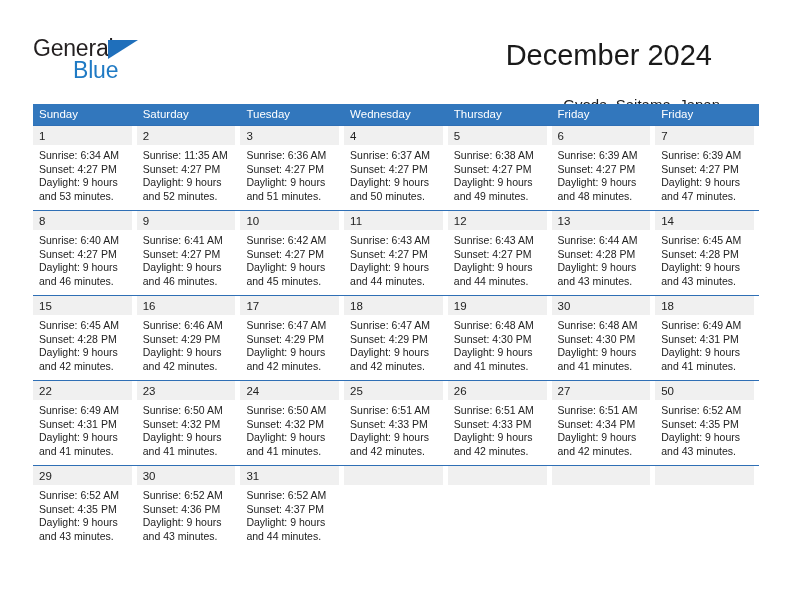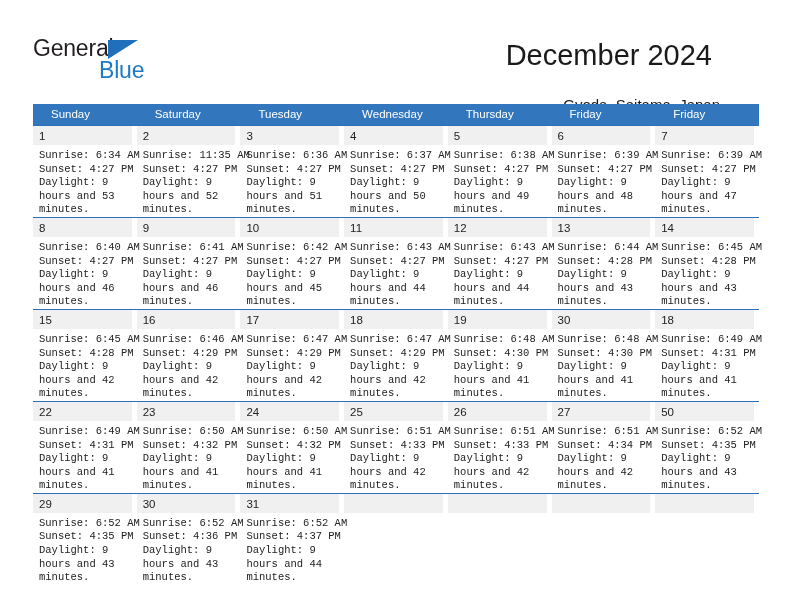--- a/index.html
+++ b/index.html
@@ -52,21 +52,21 @@
     position: absolute;
     left: 75px;
     top: 4px;
     width: 0;
     height: 0;
     border-left: 30px solid #1f6fbb;
     border-bottom: 19px solid transparent;
   }
   .logo-blue {
     position: absolute;
-    left: 66px;
+    left: 40px;
     top: 22px;
     font-size: 23px;
     letter-spacing: -0.2px;
     color: #1f7ac4;
     line-height: 25px;
   }
 
   .title-block {
     position: absolute;
     right: 36px;
@@ -98,21 +98,21 @@
     border-collapse: collapse;
     table-layout: fixed;
   }
 
   .calendar th {
     background: #3277bd;
     color: #ffffff;
     font-size: 11.5px;
     font-weight: normal;
     text-align: left;
-    padding: 4px 0 5px 18px;
+    padding: 4px 0 5px 6px;
     height: 12px;
     border: none;
   }
 
   .week-row td {
     vertical-align: top;
     padding: 0;
     border: none;
     border-top: 1.6px solid #2f6fb5;
     height: 84px;
@@ -134,21 +134,20 @@
     color: #222222;
     line-height: 16px;
     margin-right: 5px;
   }
 
   .cell-body {
     padding: 4px 4px 0 6px;
     font-size: 10.5px;
     line-height: 13.6px;
     color: #222222;
-    font-family: Liberation Mono, monospace;
   }
   .cell-body div {
     white-space: nowrap;
   }
   .cell-body .daylight-line {
     white-space: normal;
   }
 
   .empty .daynum-band {
     visibility: visible;

